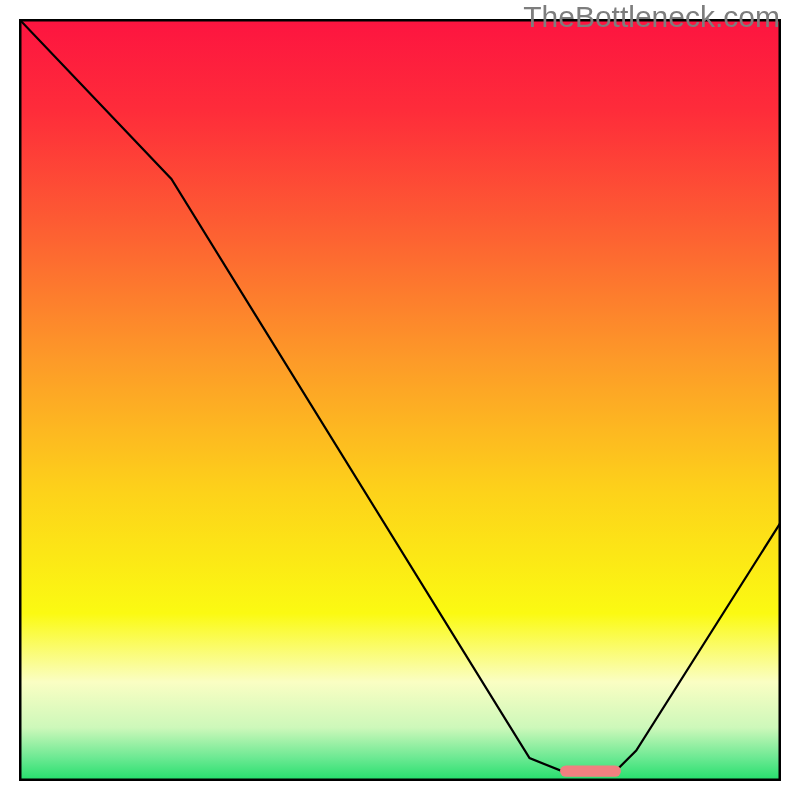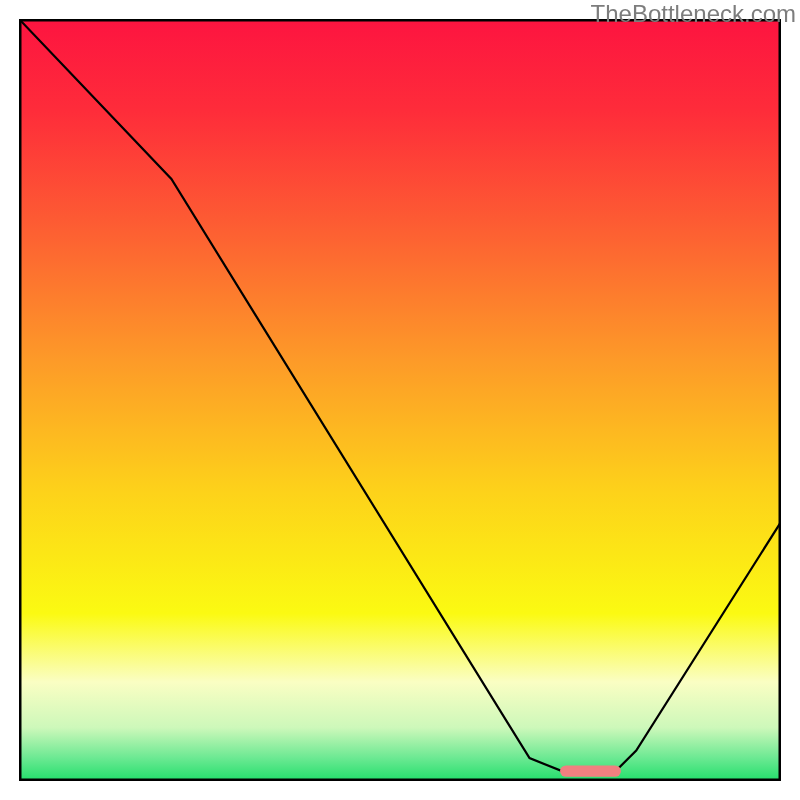--- a/index.html
+++ b/index.html
@@ -25,23 +25,23 @@
     width: 762px;
     height: 762px;
     box-sizing: border-box;
   }
   .plot-svg {
     display: block;
   }
   .watermark {
     position: absolute;
     top: 0px;
-    right: 4px;
+    right: 20px;
     color: #7d7d7d;
-    font-size: 24px;
+    font-size: 30px;
     font-weight: 500;
     white-space: nowrap;
   }
 </style>
 </head>
 <body>
 
 <div class="frame">
 
   <div class="plot-area">

